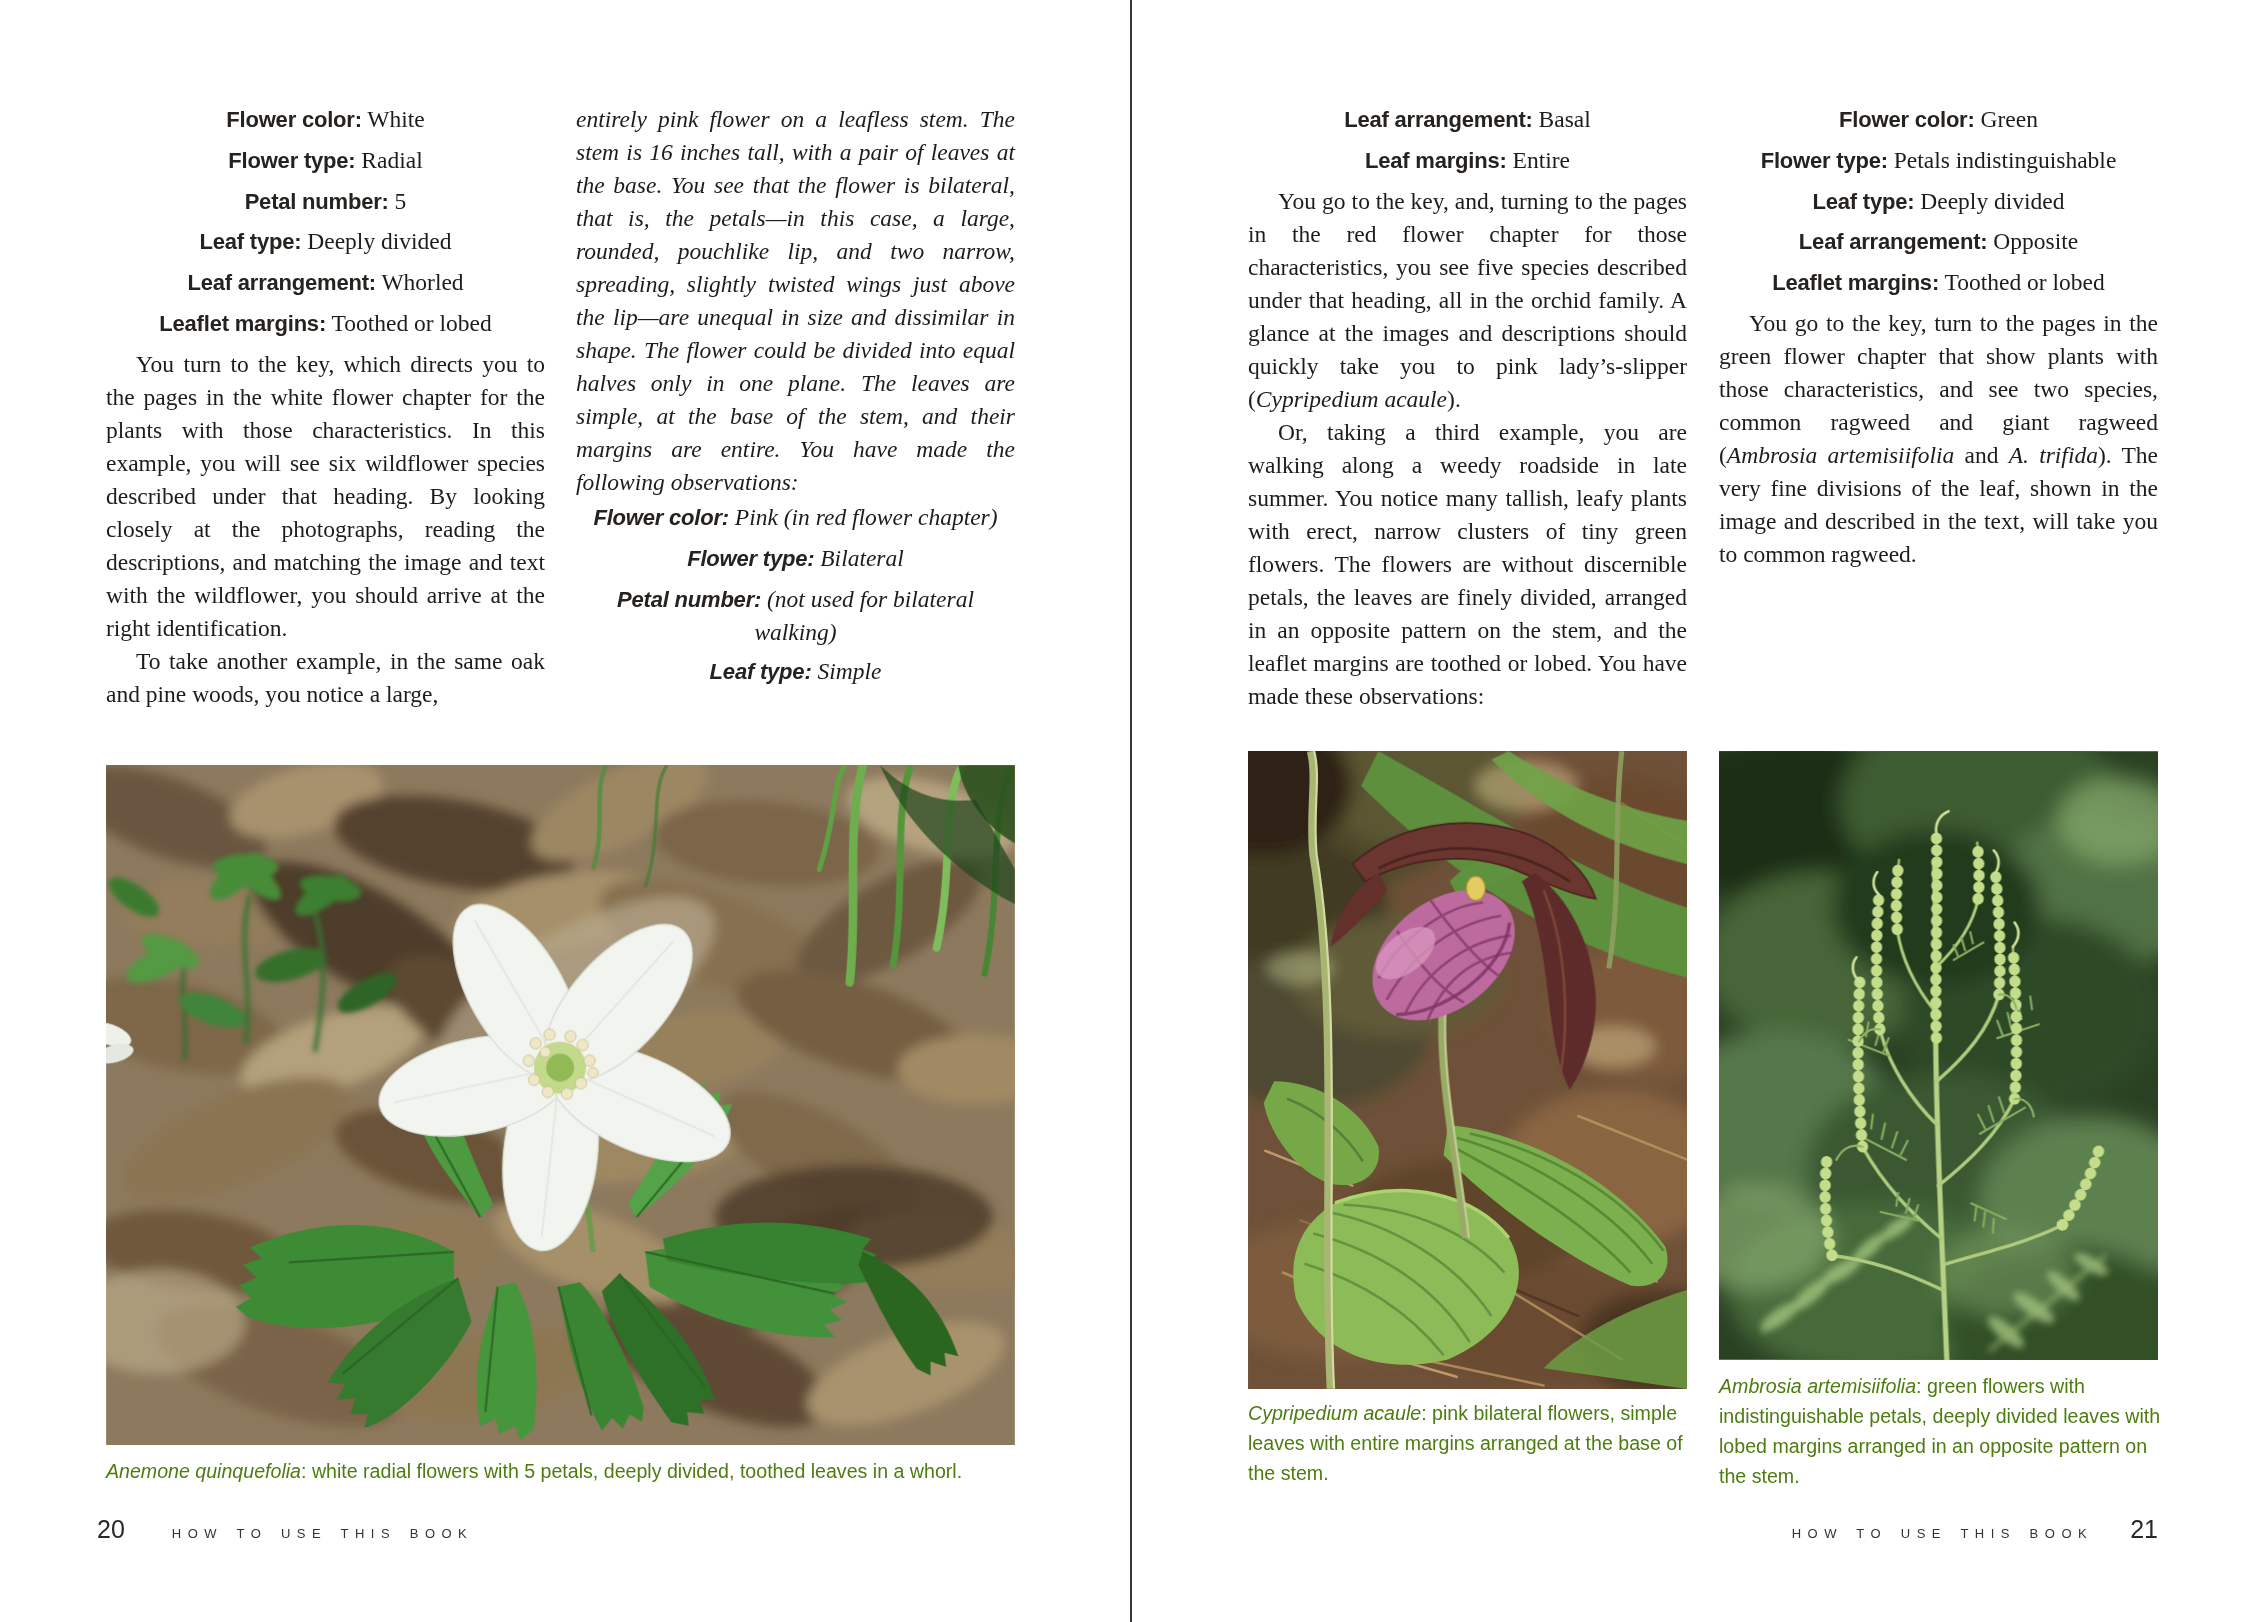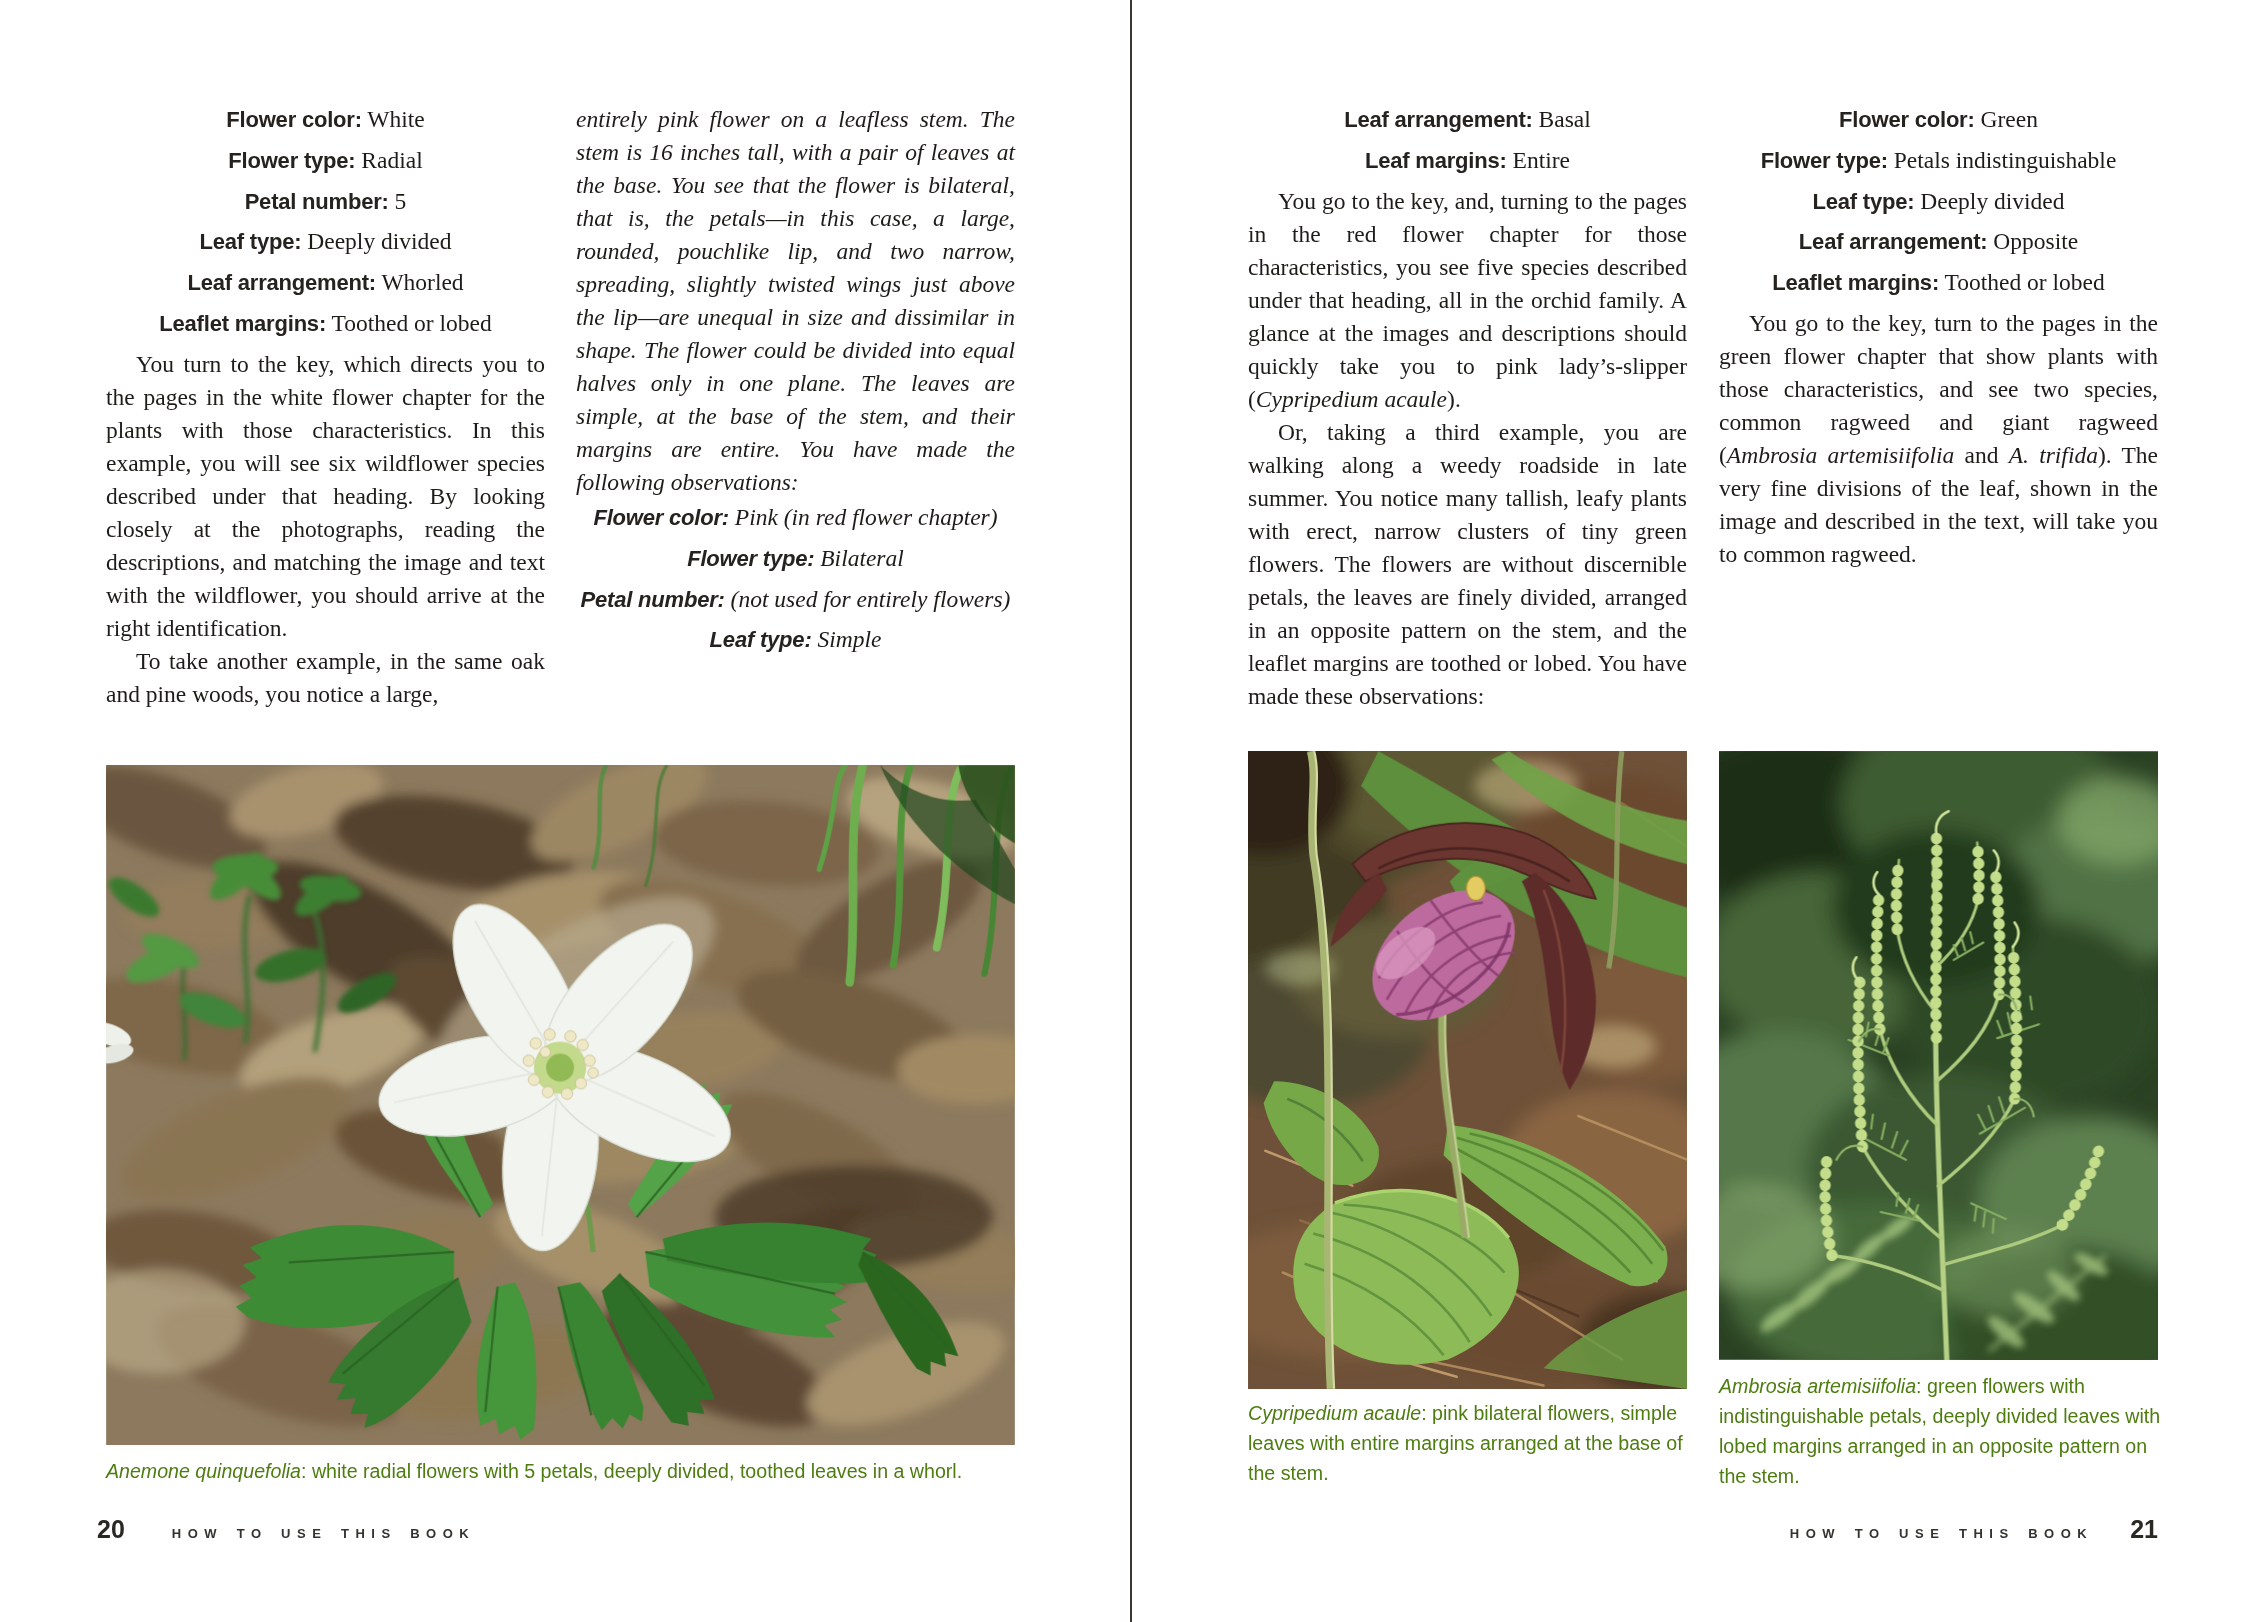--- a/index.html
+++ b/index.html
@@ -18,21 +18,21 @@
   p.obs b{font-family:"Liberation Sans",sans-serif;font-weight:700;font-size:22px;color:#25221f;letter-spacing:-0.2px;}
   figure{position:absolute;margin:0;padding:0;}
   figure svg{display:block;width:100%;height:100%;}
   #photo-anemone{left:106px;top:765px;width:909px;height:680px;}
   #photo-cyp{left:1248px;top:751px;width:439px;height:638px;}
   #photo-amb{left:1719px;top:751px;width:439px;height:609px;}
   .cap{position:absolute;font-family:"Liberation Sans",sans-serif;font-size:19.6px;line-height:30px;color:#4d7c0f;text-align:left;}
   #cap-anemone{left:106px;top:1456px;width:913px;}
   #cap-cyp{left:1248px;top:1398px;width:439px;}
   #cap-amb{left:1719px;top:1371px;width:442px;}
-  .footer{position:absolute;top:1515px;display:flex;align-items:baseline;font-family:"Liberation Sans",sans-serif;font-weight:bold;}
+  .footer{position:absolute;top:1515px;display:flex;align-items:baseline;font-family:"Liberation Sans",sans-serif;}
   #footer-left{left:97px;}
   #footer-right{right:103px;}
   .pagenum{font-size:25px;color:#2a2824;}
   .runtitle{font-size:13px;letter-spacing:6.5px;word-spacing:3.5px;color:#36332f;}
   #footer-left .runtitle{margin-left:47px;}
   #footer-right .pagenum{margin-left:37px;}
 </style>
 </head>
 <body>
 
@@ -51,21 +51,21 @@
       </div>
       <p class="body indent">You turn to the key, which directs you to the pages in the white flower chapter for the plants with those characteristics. In this example, you will see six wildflower species described under that heading. By looking closely at the photographs, reading the descriptions, and matching the image and text with the wildflower, you should arrive at the right identification.</p>
       <p class="body indent">To take another example, in the same oak and pine woods, you notice a large,</p>
     </div>
 
     <div class="col" id="l-col2">
       <p class="body">entirely pink flower on a leafless stem. The stem is 16 inches tall, with a pair of leaves at the base. You see that the flower is bilateral, that is, the petals—in this case, a large, rounded, pouchlike lip, and two narrow, spreading, slightly twisted wings just above the lip—are unequal in size and dissimilar in shape. The flower could be divided into equal halves only in one plane. The leaves are simple, at the base of the stem, and their margins are entire. You have made the following observations:</p>
       <div class="obs-list" style="margin-top:2px">
         <p class="obs"><b>Flower color:</b> <span>Pink (in red flower chapter)</span></p>
         <p class="obs"><b>Flower type:</b> <span>Bilateral</span></p>
-        <p class="obs"><b>Petal number:</b> <span>(not used for entirely flowers)</span></p>
+        <p class="obs"><b>Petal number:</b> <span>(not used for bilateral walking)</span></p>
         <p class="obs"><b>Leaf type:</b> <span>Simple</span></p>
       </div>
     </div>
 
     <figure id="photo-anemone">
       <svg viewBox="0 0 1045 782">
         <defs>
           <filter id="ab1" x="-20%" y="-20%" width="140%" height="140%">
               <feGaussianBlur stdDeviation="7"></feGaussianBlur>
             </filter>

